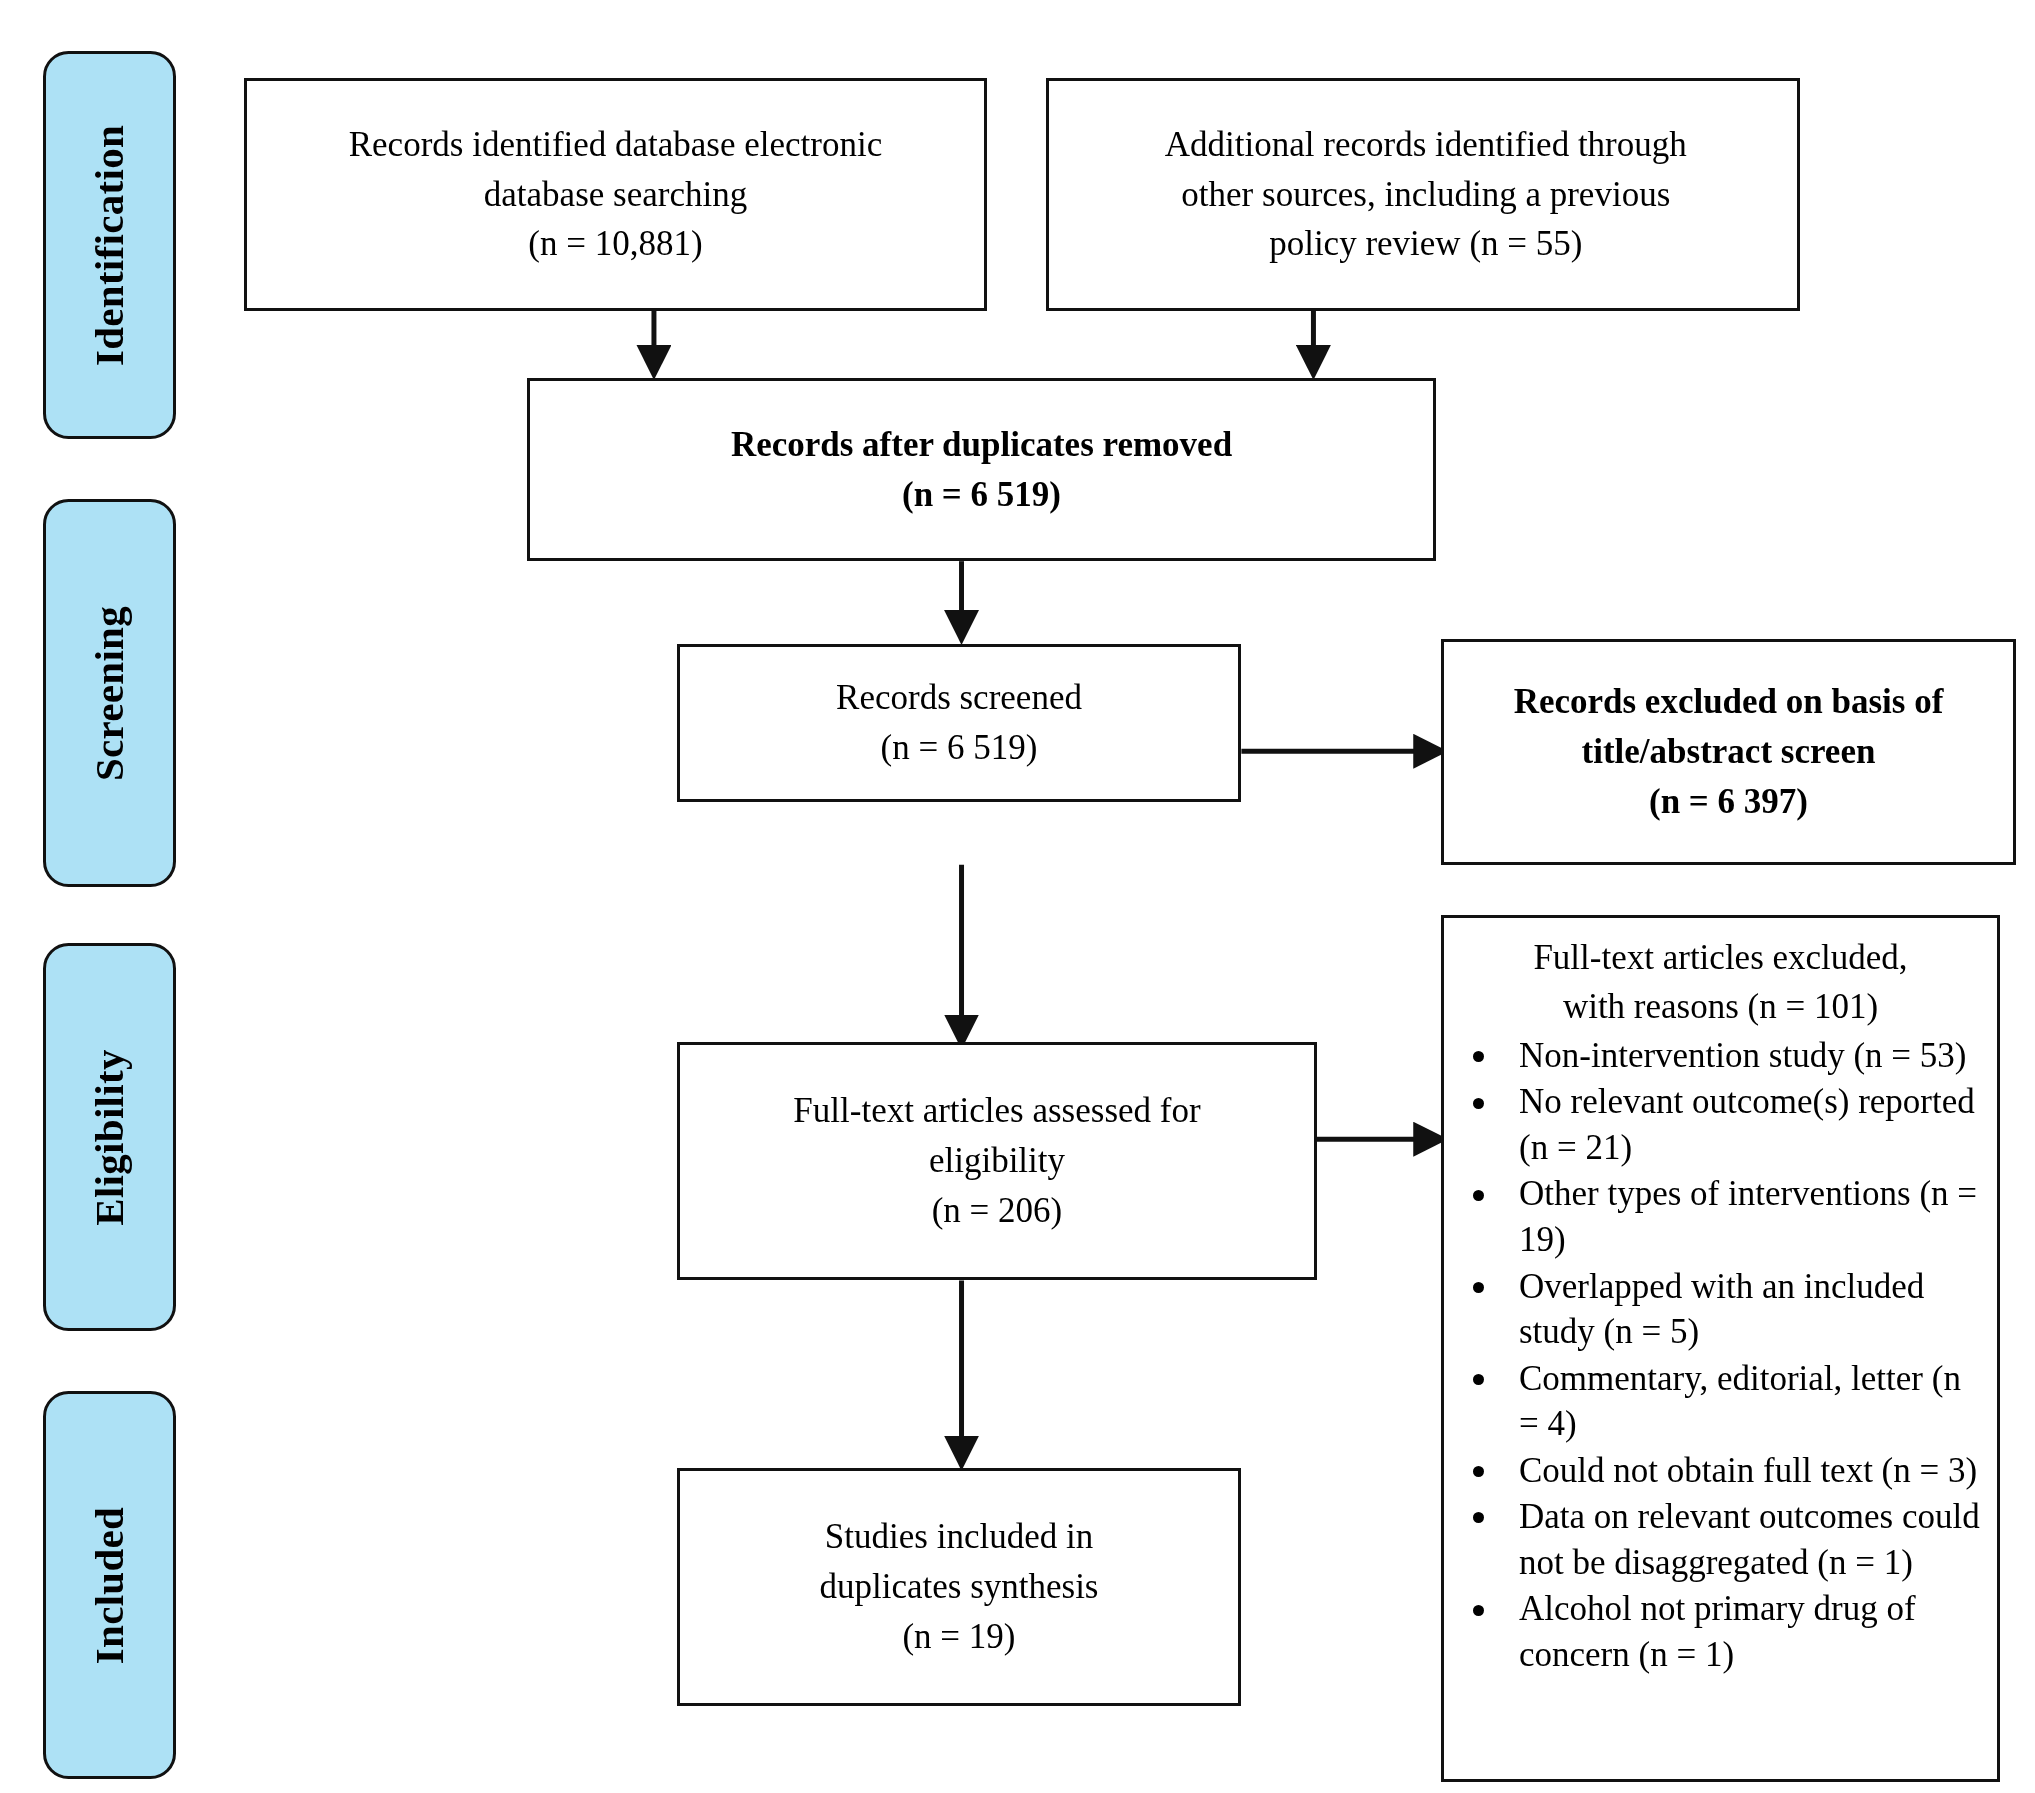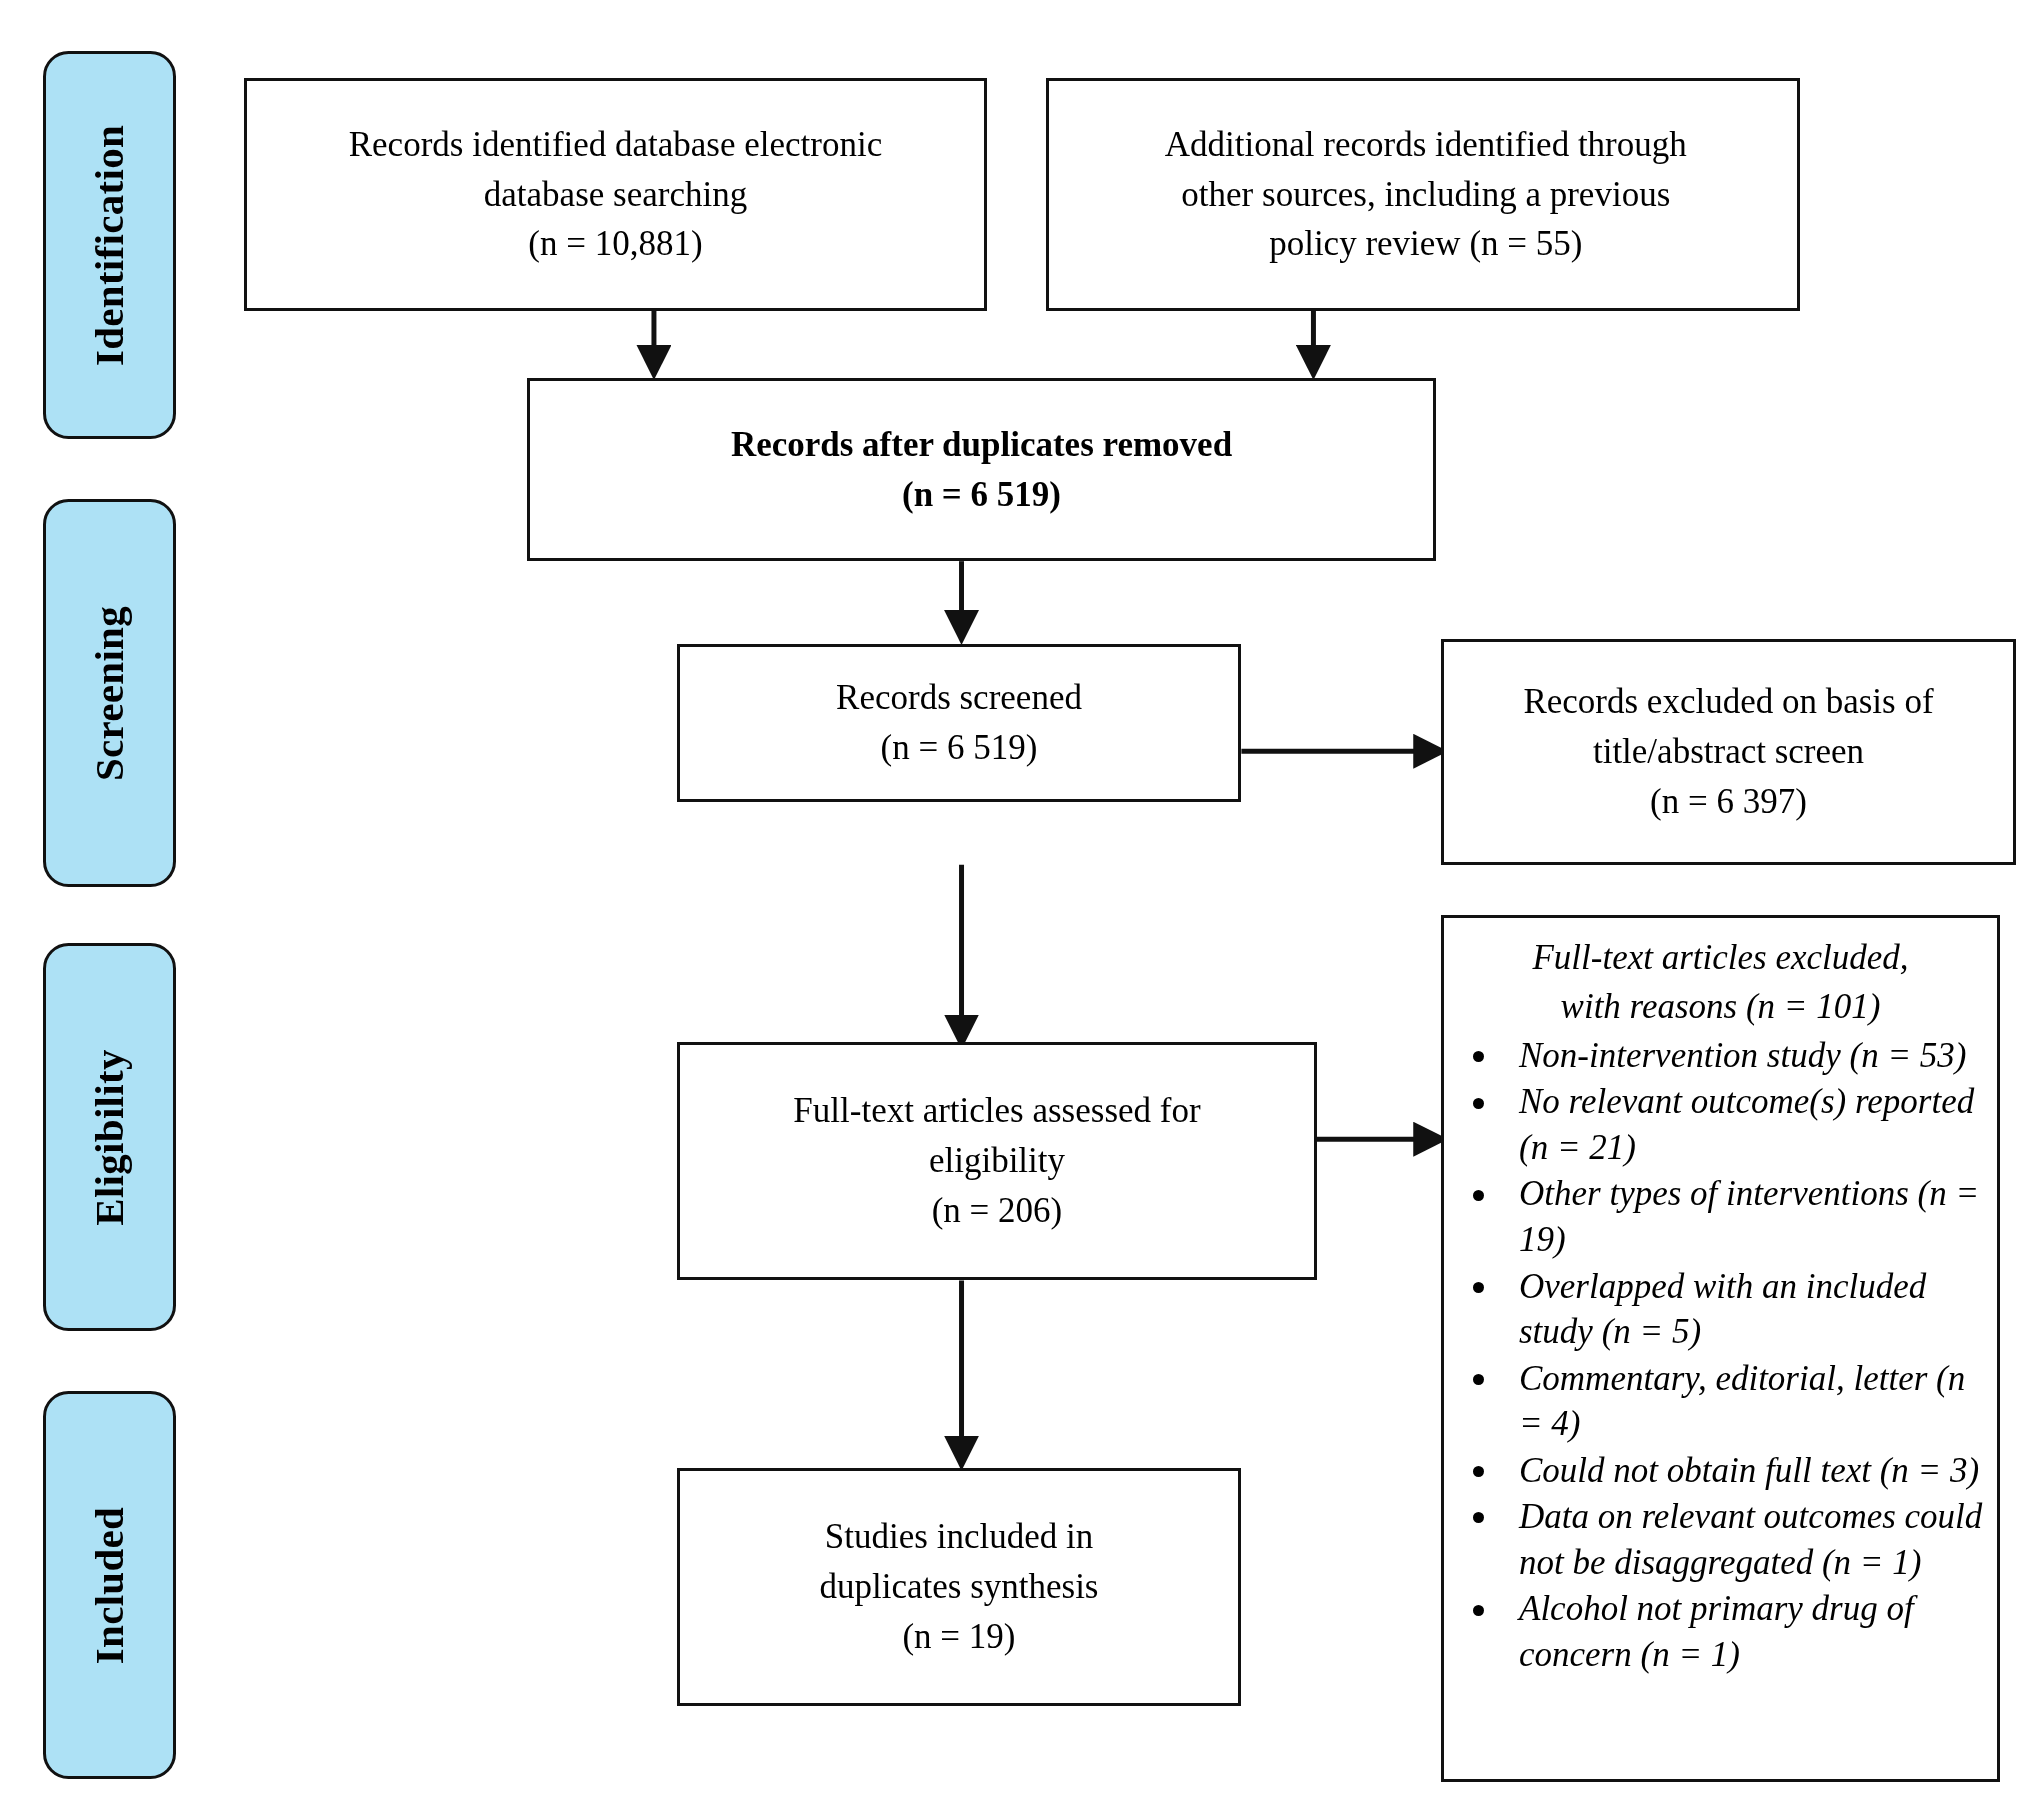--- a/index.html
+++ b/index.html
@@ -64,21 +64,20 @@
   }
 
   
   .reasons-box {
     position: absolute;
     background: #ffffff;
     border: 3.3px solid #111111;
     padding: 14.4px 10px 12.2px 10px;
     display: block;
     text-align: left;
-    font-style: italic;
   }
   .reasons-box .heading {
     text-align: center;
     font-size: 35px;
     line-height: 1.34;
     margin: 2.2px 0 1.1px 0;
   }
   .reasons-box ul {
     list-style: none;
     margin: 2.2px 0 0 0;
@@ -169,21 +168,21 @@
   <div class="flow-box" style="left:527px; top:378px; width:909px; height:183px;font-weight:bold;">
     <div class="line">Records after duplicates removed</div>
     <div class="line">(n = 6 519)</div>
   </div>
 
   <div class="flow-box" style="left:677px; top:644px; width:564px; height:158px;">
     <div class="line">Records screened</div>
     <div class="line">(n = 6 519)</div>
   </div>
 
-  <div class="flow-box" style="left:1441px; top:639px; width:575px; height:226px;">
+  <div class="flow-box" style="left:1441px; top:639px; width:575px; height:226px;font-weight:bold;">
     <div class="line">Records excluded on basis of</div>
     <div class="line">title/abstract screen</div>
     <div class="line">(n = 6 397)</div>
   </div>
 
   <div class="flow-box" style="left:677px; top:1042px; width:640px; height:238px;">
     <div class="line">Full-text articles assessed for</div>
     <div class="line">eligibility</div>
     <div class="line">(n = 206)</div>
   </div>

